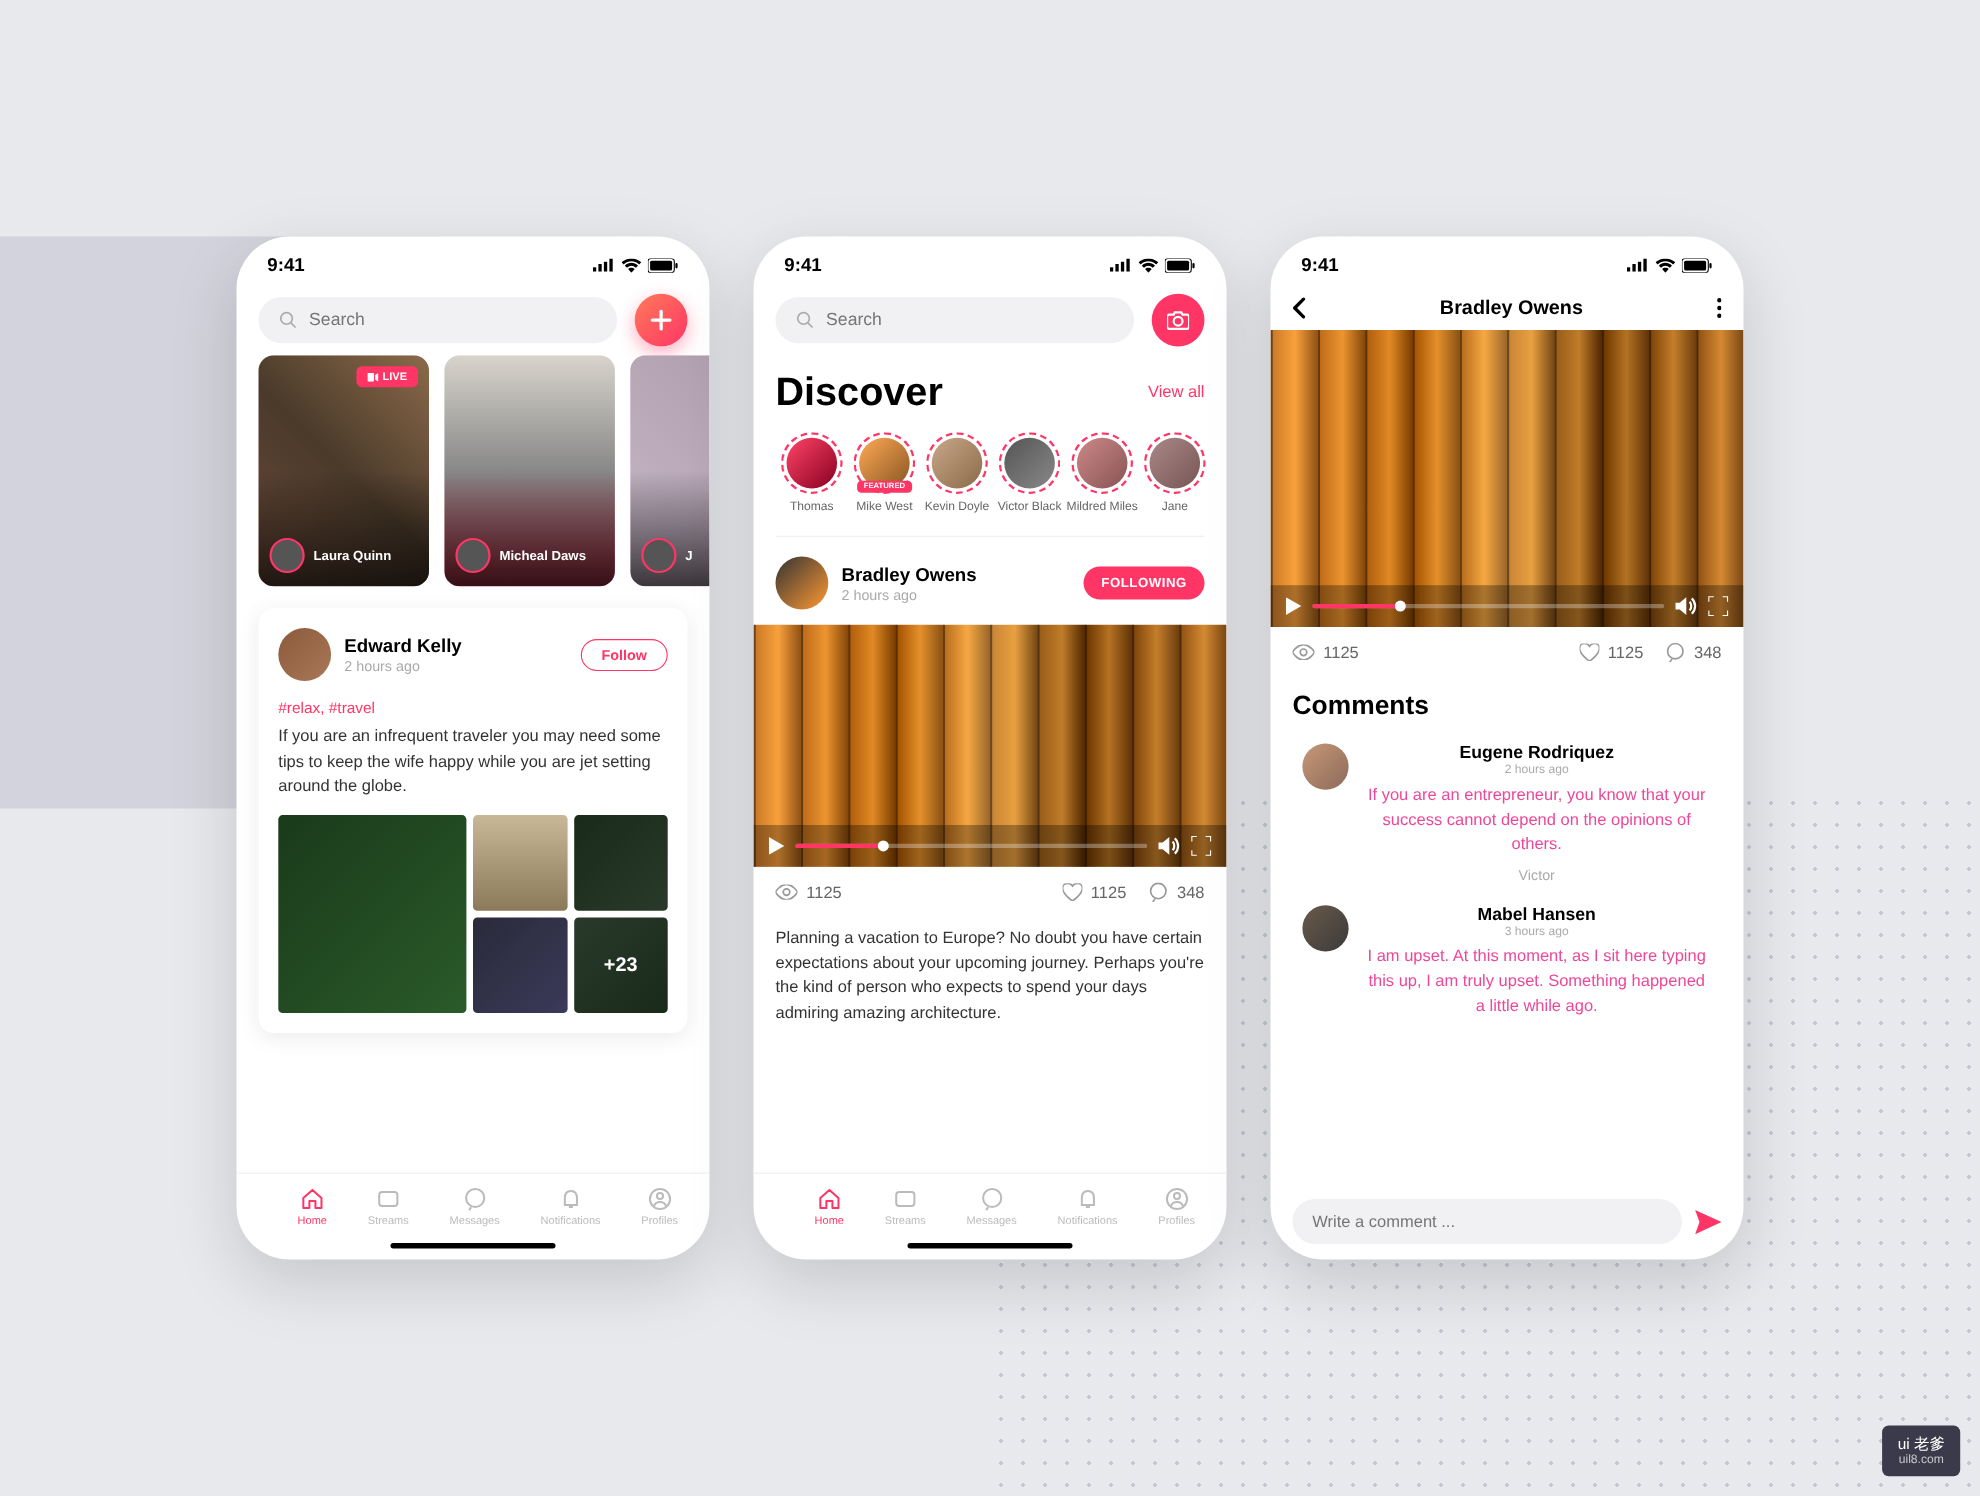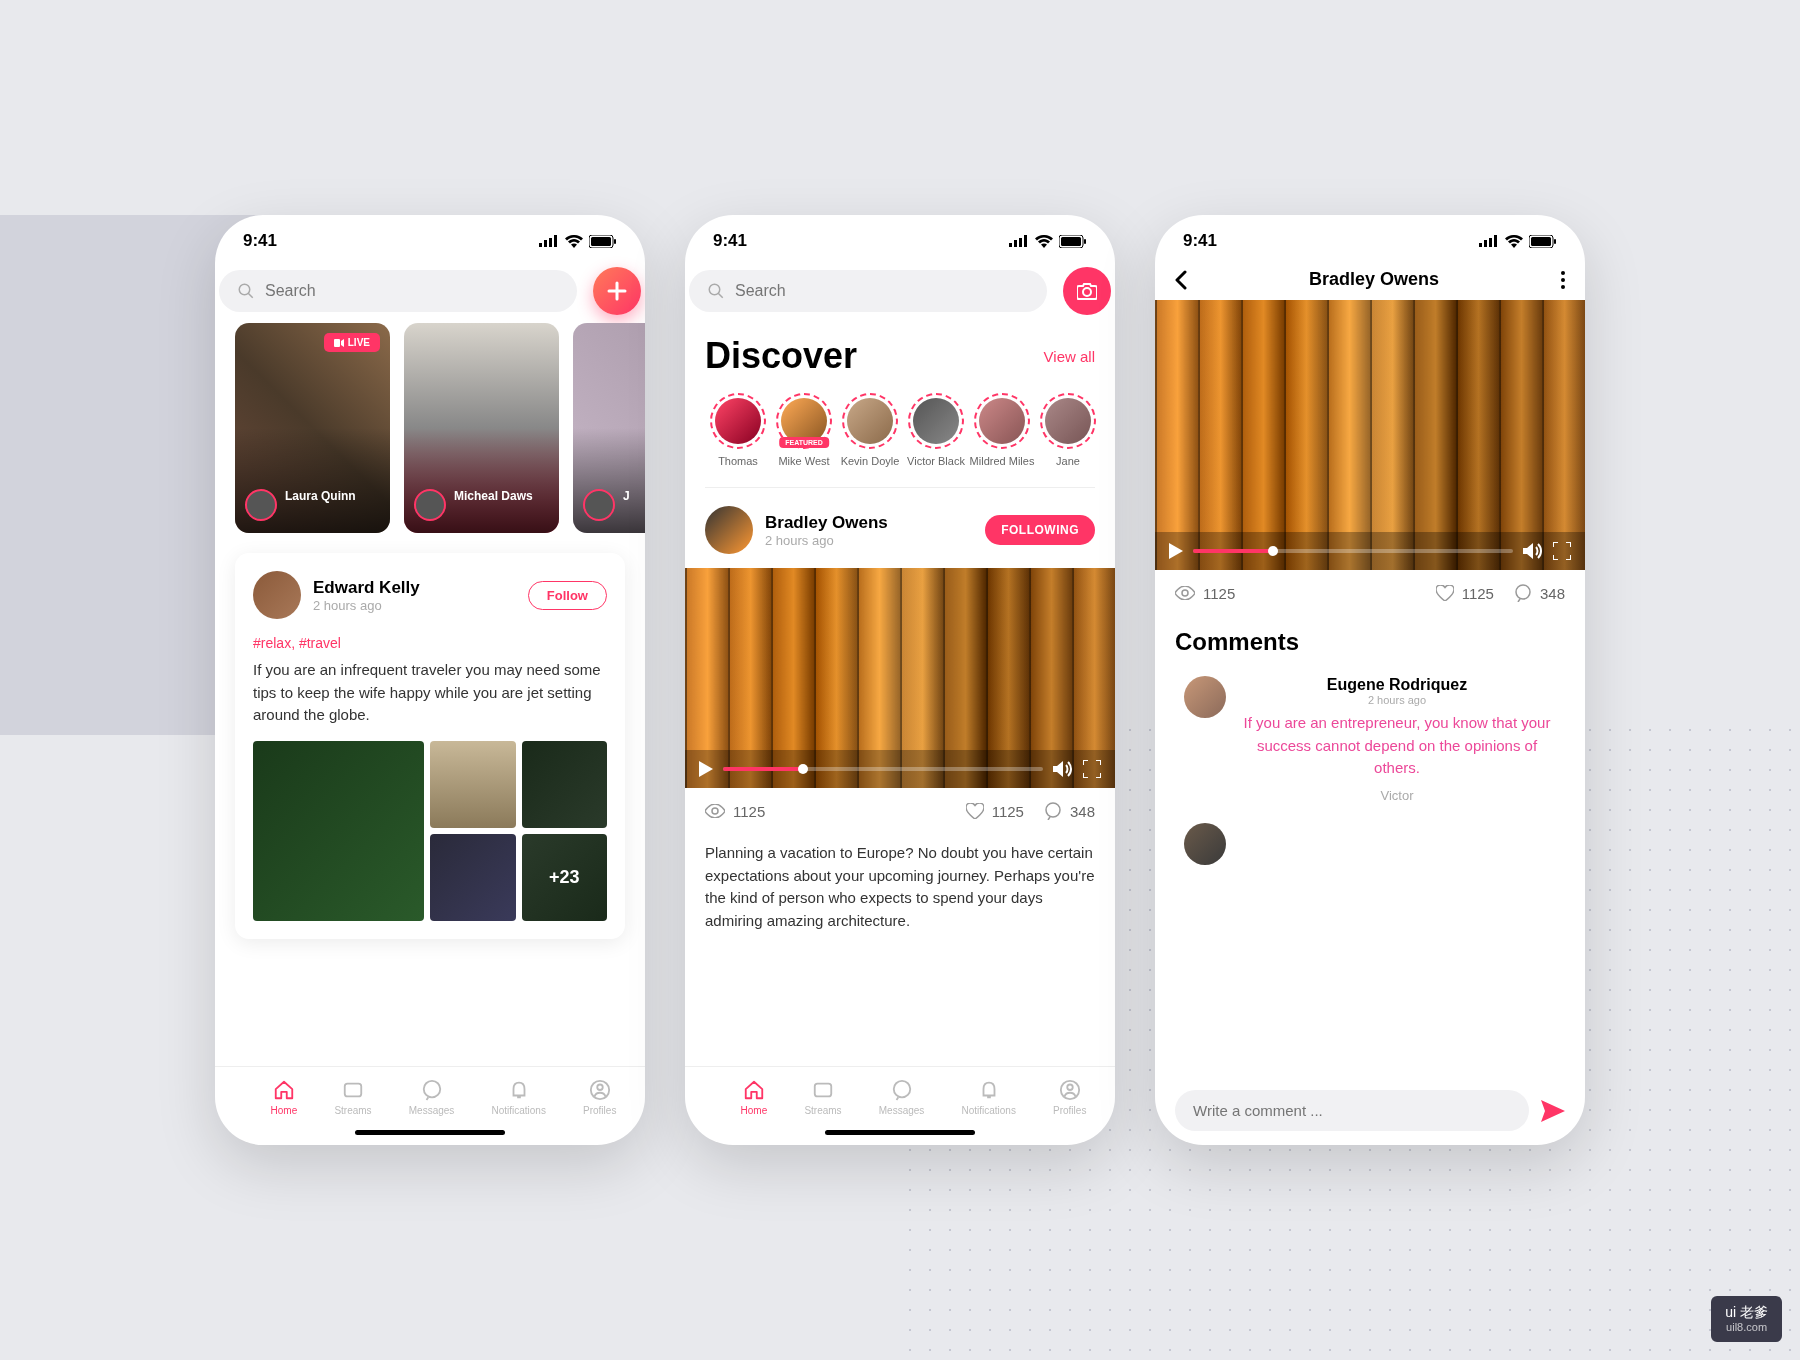--- a/index.html
+++ b/index.html
@@ -2,35 +2,35 @@
 <html><head>
 <meta charset="utf-8">
 <style>
 * { margin: 0; padding: 0; box-sizing: border-box; font-family: -apple-system, BlinkMacSystemFont, 'Segoe UI', sans-serif; }
 body { background: #e8e9ed; width: 1800px; height: 1360px; display: flex; align-items: center; justify-content: center; gap: 40px; position: relative; }
 body::before { content: ''; position: absolute; left: 0; top: 215px; width: 400px; height: 520px; background: #d2d3dc; z-index: 0; }
 body::after { content: ''; position: absolute; right: 0; bottom: 0; width: 900px; height: 640px; background-image: radial-gradient(circle, #c5c7d2 1.5px, transparent 1.5px); background-size: 20px 20px; z-index: 0; }
 .phone { width: 430px; height: 930px; background: #fff; border-radius: 48px; box-shadow: 0 20px 60px rgba(0,0,0,0.15); overflow: hidden; position: relative; z-index: 1; display: flex; flex-direction: column; }
 .status-bar { display: flex; justify-content: space-between; align-items: center; padding: 16px 28px 8px; font-size: 17px; font-weight: 600; }
 .status-icons { display: flex; gap: 6px; align-items: center; }
-.header-row { display: flex; align-items: center; gap: 16px; padding: 8px 4px; }
+.header-row { display: flex; align-items: center; gap: 16px; padding: 8px 20px; }
 .search-bar { flex: 1; background: #f1f1f3; border-radius: 24px; display: flex; align-items: center; padding: 12px 18px; gap: 10px; }
 .search-bar input { border: none; background: transparent; outline: none; font-size: 16px; flex: 1; color: #999; }
 .circle-btn { width: 48px; height: 48px; border-radius: 50%; display: flex; align-items: center; justify-content: center; flex-shrink: 0; }
 .btn-plus { background: linear-gradient(135deg, #ff7a59, #ff3566); box-shadow: 0 6px 16px rgba(255,53,102,0.4); }
 .btn-camera { background: #ff3566; }
 .page-title { font-size: 36px; font-weight: 800; padding: 12px 20px 16px; }
 .stories-row { display: flex; gap: 14px; padding: 0 20px 20px; overflow: hidden; }
 .story-card { width: 155px; height: 210px; border-radius: 14px; position: relative; flex-shrink: 0; overflow: hidden; }
 .story-card::after { content: ''; position: absolute; inset: 0; background: linear-gradient(to bottom, transparent 50%, rgba(0,0,0,0.7)); }
 .story-1 { background: linear-gradient(45deg, #6b4a3a, #4a3a2a, #8b6a4a); }
 .story-2 { background: linear-gradient(180deg, #d8d4cc, #888, #b8344a); }
 .story-3 { background: linear-gradient(45deg, #c8b8c8, #a898a8); }
 .live-badge { position: absolute; top: 10px; right: 10px; background: #ff3566; color: #fff; font-size: 10px; font-weight: 700; padding: 4px 10px; border-radius: 5px; display: flex; align-items: center; gap: 4px; z-index: 2; }
-.story-footer { position: absolute; bottom: 12px; left: 10px; display: flex; align-items: flex-start; gap: 8px; z-index: 2; }
+.story-footer { position: absolute; bottom: 12px; left: 10px; display: flex; align-items: center; gap: 8px; z-index: 2; }
 .story-avatar { width: 32px; height: 32px; border-radius: 50%; border: 2px solid #ff3566; background: #555; }
 .story-name { color: #fff; font-size: 12px; font-weight: 600; }
 .post-card { margin: 0 20px; background: #fff; border-radius: 14px; box-shadow: 0 4px 20px rgba(0,0,0,0.08); padding: 18px; }
 .post-header { display: flex; align-items: center; gap: 12px; }
 .avatar { width: 48px; height: 48px; border-radius: 50%; flex-shrink: 0; }
 .avatar-1 { background: linear-gradient(135deg, #8b5a3a, #a87858); }
 .avatar-2 { background: linear-gradient(135deg, #333, #ff9933); }
 .post-author { flex: 1; }
 .post-author-name { font-size: 17px; font-weight: 700; }
 .post-time { font-size: 13px; color: #aaa; }
@@ -466,20 +466,25 @@
     <div class="comment-avatar cav-1"></div>
     <div class="comment-body">
       <div class="comment-name">Eugene Rodriquez</div>
       <div class="comment-time">2 hours ago</div>
       <div class="comment-text">If you are an entrepreneur, you know that your success cannot depend on the opinions of others.</div>
       <div class="reply-link">Victor</div>
     </div>
   </div>
   <div class="comment">
     <div class="comment-avatar cav-2"></div>
+    <div class="comment-body">
+      <div class="comment-name">Mabel Hansen</div>
+      <div class="comment-time">3 hours ago</div>
+      <div class="comment-text">I am upset. At this moment, as I sit here typing this up, I am truly upset. Something happened a little while ago.</div>
+    </div>
   </div>
   <div class="comment-input-row">
     <input class="comment-input" placeholder="Write a comment ..." style="">
     <svg width="24" height="22" viewBox="0 0 24 22">
         <path d="M0 0L24 11L0 22L4 11L0 0Z" fill="#ff3566"></path>
       </svg>
   </div>
 </div>
 
 <div class="watermark">

